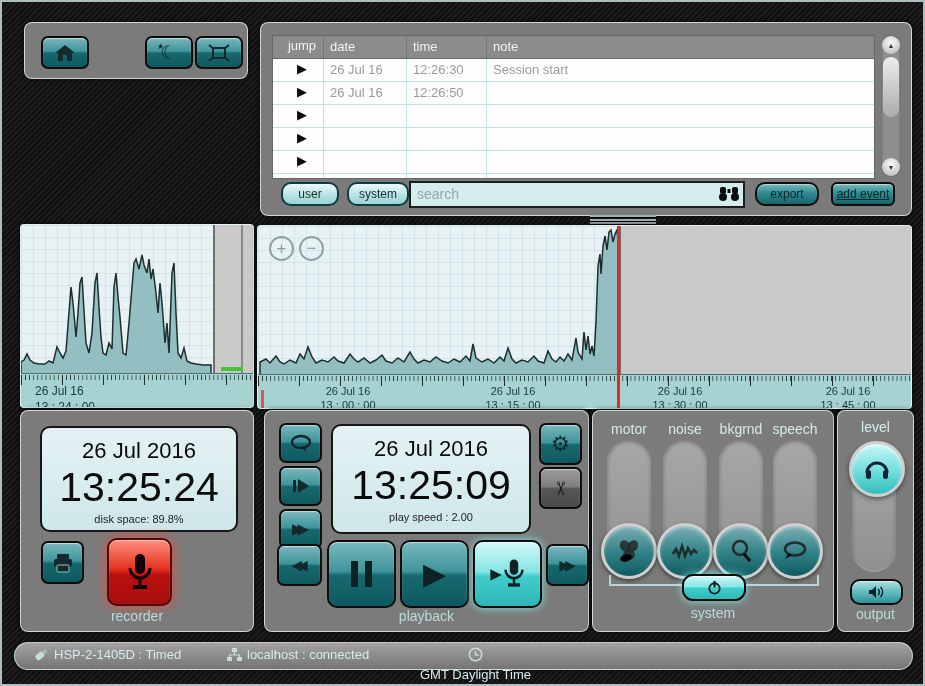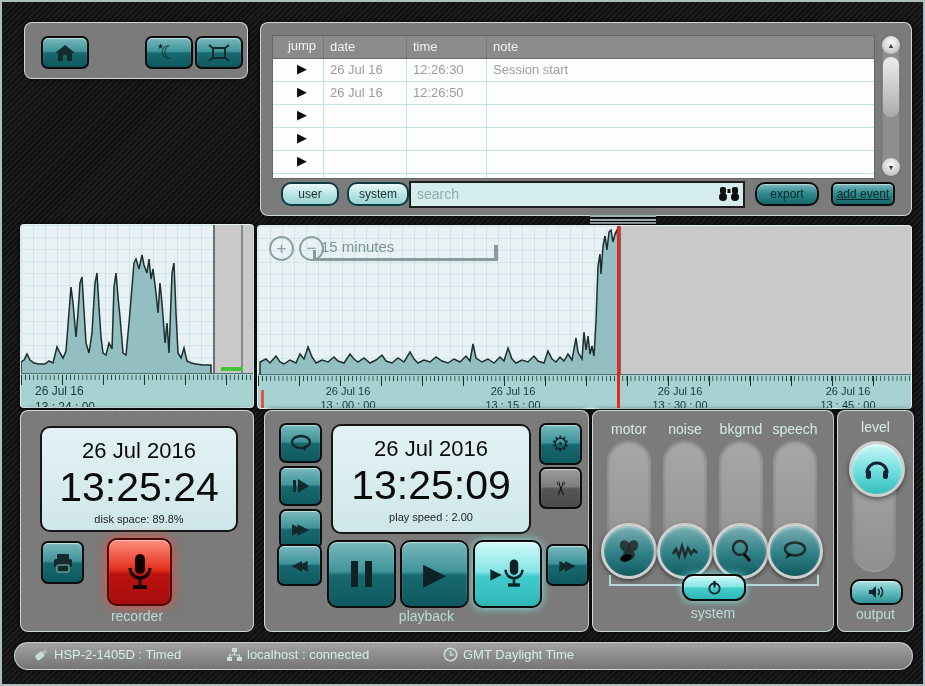--- a/index.html
+++ b/index.html
@@ -219,25 +219,20 @@
     <svg width="653" height="149" style="position:absolute;left:0;top:0;">
       <polygon points="2,136 8,133 12,137 18,130 22,136 26,138 32,134 38,137 42,128 46,133 50,121 54,131 58,137 64,134 70,136 76,131 80,135 86,137 92,128 96,133 100,136 106,132 112,137 118,134 124,129 128,135 134,137 140,132 146,136 152,126 156,133 160,137 166,134 172,136 178,131 184,135 190,137 196,133 202,136 208,130 212,135 215,118 218,132 224,136 230,133 236,137 242,131 246,135 250,122 254,133 258,137 264,134 270,136 276,130 280,135 286,137 290,125 294,133 298,136 302,131 306,135 310,128 314,134 318,112 320,126 324,133 326,106 328,124 330,110 332,128 334,120 336,130 338,96 340,40 342,28 343,48 345,20 347,10 349,24 351,6 353,4 355,16 357,8 359,4 360,14 361,149 2,149" fill="rgba(137,185,188,.9)" stroke="#1d2e2e" stroke-width="1.5"></polygon>
     </svg>
     <div class="grayzone" style="left:361px;right:0;"></div>
     <div class="zoomctl" style="left:11px;top:10px;">
         <span>+</span>
       </div>
     <div class="zoomctl" style="left:41px;top:10px;">
         <span>−</span>
       </div>
-    <div class="scalewrap" style="left:55px;top:14px;">
-      <div class="endL"></div>
-        <div class="endR"></div>
-      <span>15 minutes</span>
-    </div>
     <div class="timestrip">
       <div class="tlabel" style="left:90px;">
         <div>26 Jul 16</div>
           <div>13 : 00 : 00</div>
       </div>
       <div class="tlabel" style="left:255px;">
         <div>26 Jul 16</div>
           <div>13 : 15 : 00</div>
       </div>
       <div class="tlabel" style="left:422px;">
@@ -409,21 +404,21 @@
     </div>
     <div class="sitem" style="left:212px;">
       <svg width="15" height="14" viewBox="0 0 15 14">
         <rect x="5" y="0" width="5" height="4" fill="#c9dcdc"></rect>
         <rect x="0" y="9" width="5" height="4" fill="#c9dcdc"></rect>
         <rect x="10" y="9" width="5" height="4" fill="#c9dcdc"></rect>
         <path d="M7.5 4 L7.5 7 M2.5 9 L2.5 7 L12.5 7 L12.5 9" fill="none" stroke="#c9dcdc" stroke-width="1.2"></path>
       </svg>
       <span>localhost : connected</span>
     </div>
-    <div class="sitem" style="left:428px;">
+    <div class="sitem" style="left:405px;flex-direction:column;">
       <svg width="15" height="15" viewBox="0 0 15 15">
         <circle cx="7.5" cy="7.5" r="6.2" fill="none" stroke="#c9dcdc" stroke-width="1.6"></circle>
         <path d="M7.5 4 L7.5 8 L10.5 8" fill="none" stroke="#c9dcdc" stroke-width="1.4"></path>
       </svg>
       <span>GMT Daylight Time</span>
     </div>
   </div>
 
 </div>
 

